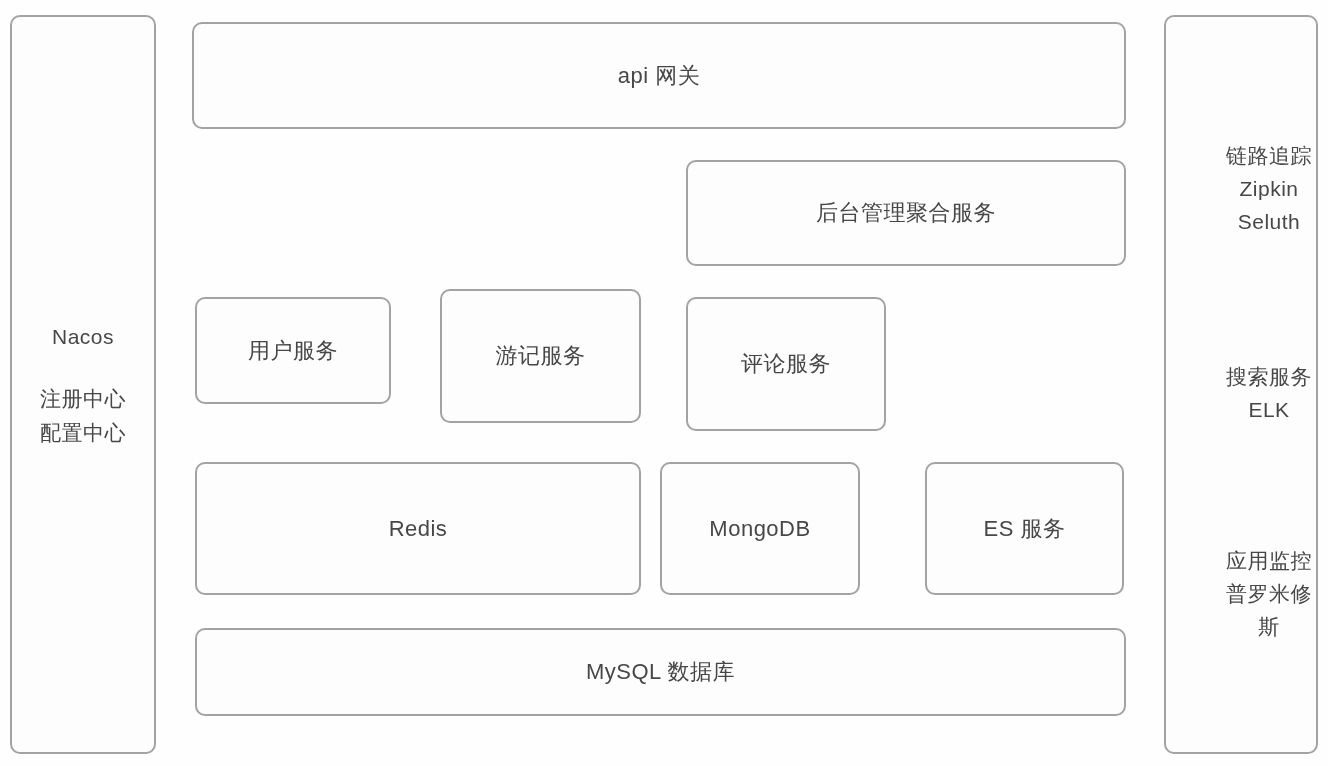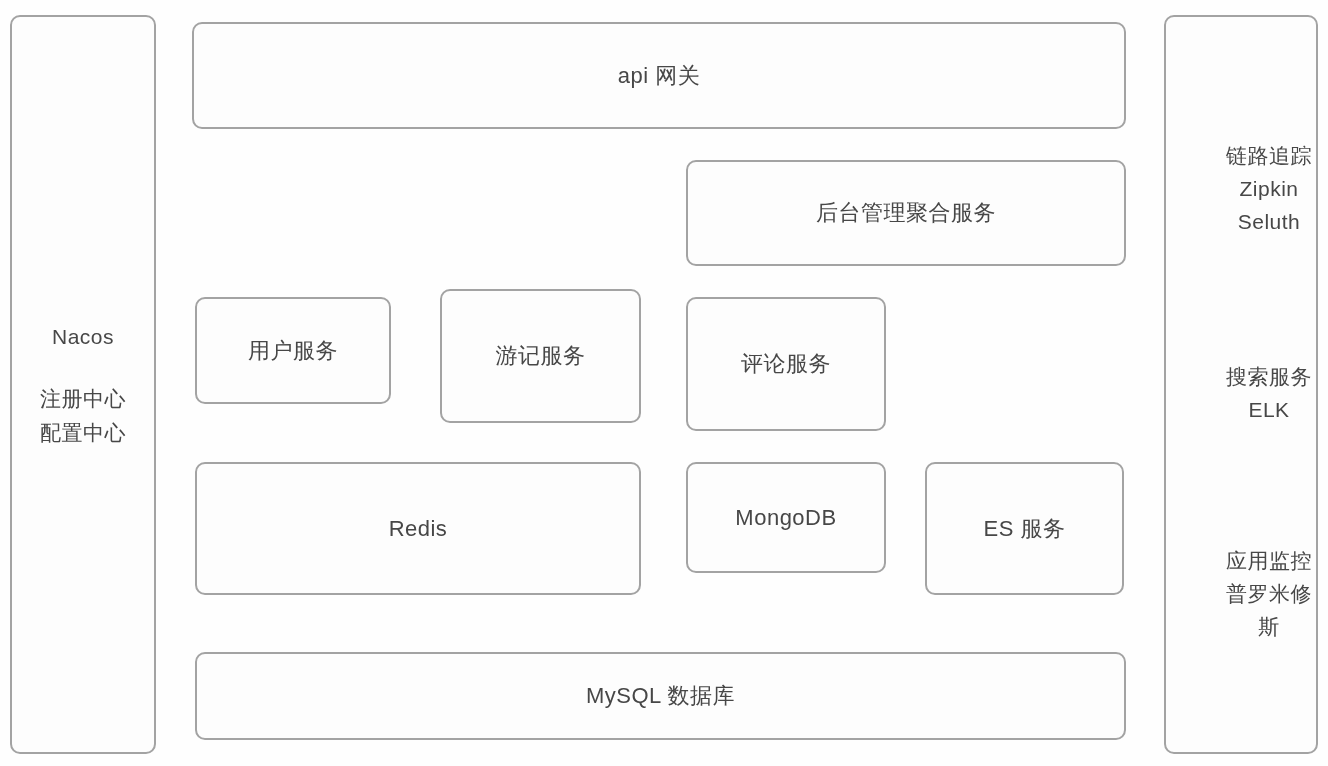--- a/index.html
+++ b/index.html
@@ -48,23 +48,23 @@
   #rgroup-monitoring { top: 527px; }
   
   #node-api-gateway { left: 192px; top: 22px;  width: 934px; height: 107px; }
   #node-pc-agg      { left: 195px; top: 160px; width: 446px; height: 106px; }
   #node-admin-agg   { left: 686px; top: 160px; width: 440px; height: 106px; }
   #node-user        { left: 195px; top: 297px; width: 196px; height: 107px; }
   #node-travel      { left: 440px; top: 289px; width: 201px; height: 134px; }
   #node-comment     { left: 686px; top: 297px; width: 200px; height: 134px; }
   #node-search      { left: 925px; top: 297px; width: 199px; height: 134px; }
   #node-redis       { left: 195px; top: 462px; width: 446px; height: 133px; }
-  #node-mongodb     { left: 686px; top: 462px; width: 200px; height: 111px; }
+  #node-mongodb     { left: 660px; top: 462px; width: 200px; height: 133px; }
   #node-es          { left: 925px; top: 462px; width: 199px; height: 133px; }
-  #node-mysql       { left: 195px; top: 628px; width: 931px; height: 88px; margin-top: 24px; }
+  #node-mysql       { left: 195px; top: 628px; width: 931px; height: 88px; }
 </style>
 </head>
 <body>
 
 <div class="canvas">
 
   <div class="box panel" id="panel-left">
     <div class="panel-inner">
       <div>Nacos</div>
       <div class="panel-spacer"></div>

